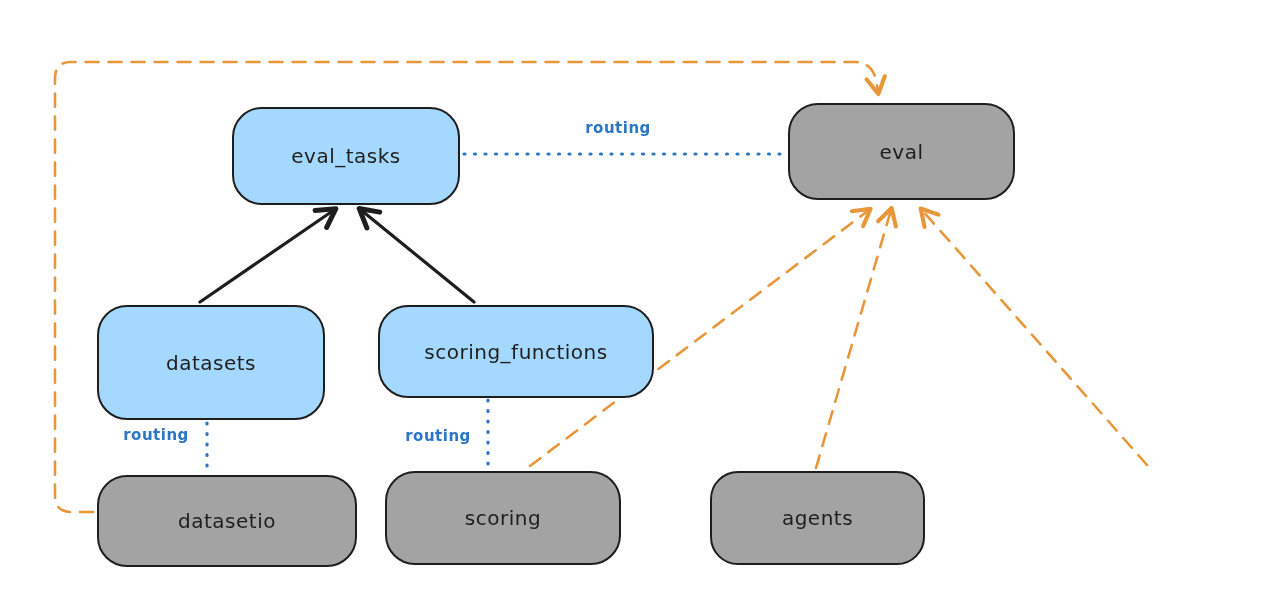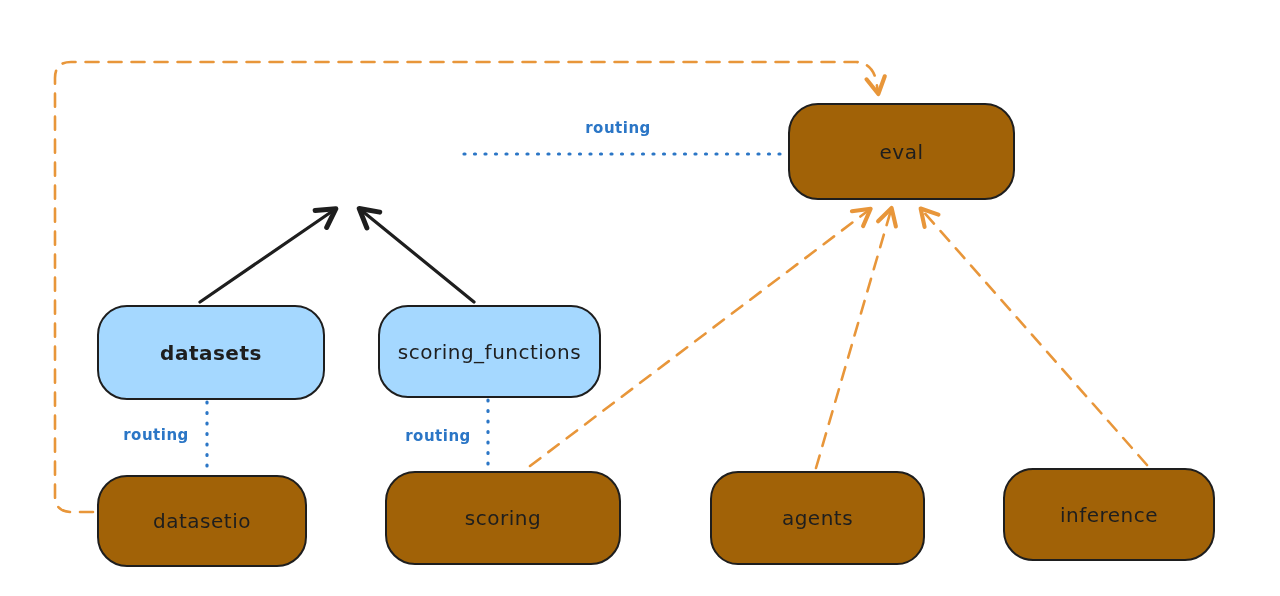--- a/index.html
+++ b/index.html
@@ -27,39 +27,39 @@
     align-items: center;
     justify-content: center;
     border: 2.5px solid #1e1e1e;
     border-radius: 30px;
     font-size: 20px;
     color: #1e1e1e;
     letter-spacing: 0.5px;
     box-sizing: border-box;
   }
   .node.blue  { background: #a5d8ff; }
-  .node.green { background: #a16207; }
+  .node.green { background: #a3a3a3; }
 
   .edge-label {
     position: absolute;
     z-index: 3;
     color: #2b76c6;
     font-size: 15px;
     font-weight: bold;
     letter-spacing: 0.5px;
     transform: translate(-50%, -50%);
     white-space: nowrap;
   }
 
   
   #node-eval-tasks        { left: 232px; top: 107px; width: 228px; height: 98px; }
   #node-eval              { left: 788px; top: 103px; width: 227px; height: 97px; }
-  #node-datasets          { left:  97px; top: 305px; width: 228px; height: 95px; font-weight: bold; }
-  #node-scoring-functions { left: 378px; top: 305px; width: 223px; height: 93px; }
-  #node-datasetio         { left:  97px; top: 475px; width: 210px; height: 92px; }
+  #node-datasets          { left:  97px; top: 305px; width: 228px; height: 115px; }
+  #node-scoring-functions { left: 378px; top: 305px; width: 276px; height: 93px; }
+  #node-datasetio         { left:  97px; top: 475px; width: 260px; height: 92px; }
   #node-scoring           { left: 385px; top: 471px; width: 236px; height: 94px; }
   #node-agents            { left: 710px; top: 471px; width: 215px; height: 94px; border-radius: 28px; }
   #node-inference         { left: 1003px; top: 468px; width: 212px; height: 93px; }
 
   #edge-label-routing-eval     { left: 618px; top: 128px; }
   #edge-label-routing-datasets { left: 156px; top: 435px; }
   #edge-label-routing-scoring  { left: 438px; top: 436px; }
 </style>
 </head>
 <body>
@@ -82,39 +82,39 @@
     <path d="M464,154 L786,154" fill="none" stroke="#2b76c6" stroke-width="3.2" stroke-dasharray="1 9.5" stroke-linecap="round"></path>
     <path d="M207,402 L207,472" fill="none" stroke="#2b76c6" stroke-width="3.2" stroke-dasharray="1 9.5" stroke-linecap="round"></path>
     <path d="M488,400 L488,467" fill="none" stroke="#2b76c6" stroke-width="3.2" stroke-dasharray="1 9.5" stroke-linecap="round"></path>
 
     <path d="M93,512 L70,512 Q55,511 55,496 L55,78 Q55,62 71,62 L856,62 Q872,63 876,80 L878,92" fill="none" stroke="#e8963a" stroke-width="2.6" stroke-dasharray="13 10" stroke-linecap="round" marker-end="url(#arrow-orange)"></path>
     <path d="M530,466 L869,210" fill="none" stroke="#e8963a" stroke-width="2.6" stroke-dasharray="13 10" stroke-linecap="round" marker-end="url(#arrow-orange)"></path>
     <path d="M816,468 L891,210" fill="none" stroke="#e8963a" stroke-width="2.6" stroke-dasharray="13 10" stroke-linecap="round" marker-end="url(#arrow-orange)"></path>
     <path d="M1147,465 L922,210" fill="none" stroke="#e8963a" stroke-width="2.6" stroke-dasharray="13 10" stroke-linecap="round" marker-end="url(#arrow-orange)"></path>
   </svg>
 
+  <div class="node blue" id="node-eval-tasks">
+    <span>eval_tasks</span>
+  </div>
   <div class="node green" id="node-eval">
     <span>eval</span>
   </div>
   <div class="node blue" id="node-datasets">
     <span>datasets</span>
   </div>
   <div class="node blue" id="node-scoring-functions">
     <span>scoring_functions</span>
   </div>
   <div class="node green" id="node-datasetio">
     <span>datasetio</span>
   </div>
   <div class="node green" id="node-scoring">
     <span>scoring</span>
   </div>
   <div class="node green" id="node-agents">
     <span>agents</span>
   </div>
-  <div class="node green" id="node-inference">
-    <span>inference</span>
-  </div>
 
   <div class="edge-label" id="edge-label-routing-eval">routing</div>
   <div class="edge-label" id="edge-label-routing-datasets">routing</div>
   <div class="edge-label" id="edge-label-routing-scoring">routing</div>
 
 </div>
 
 </body></html>

